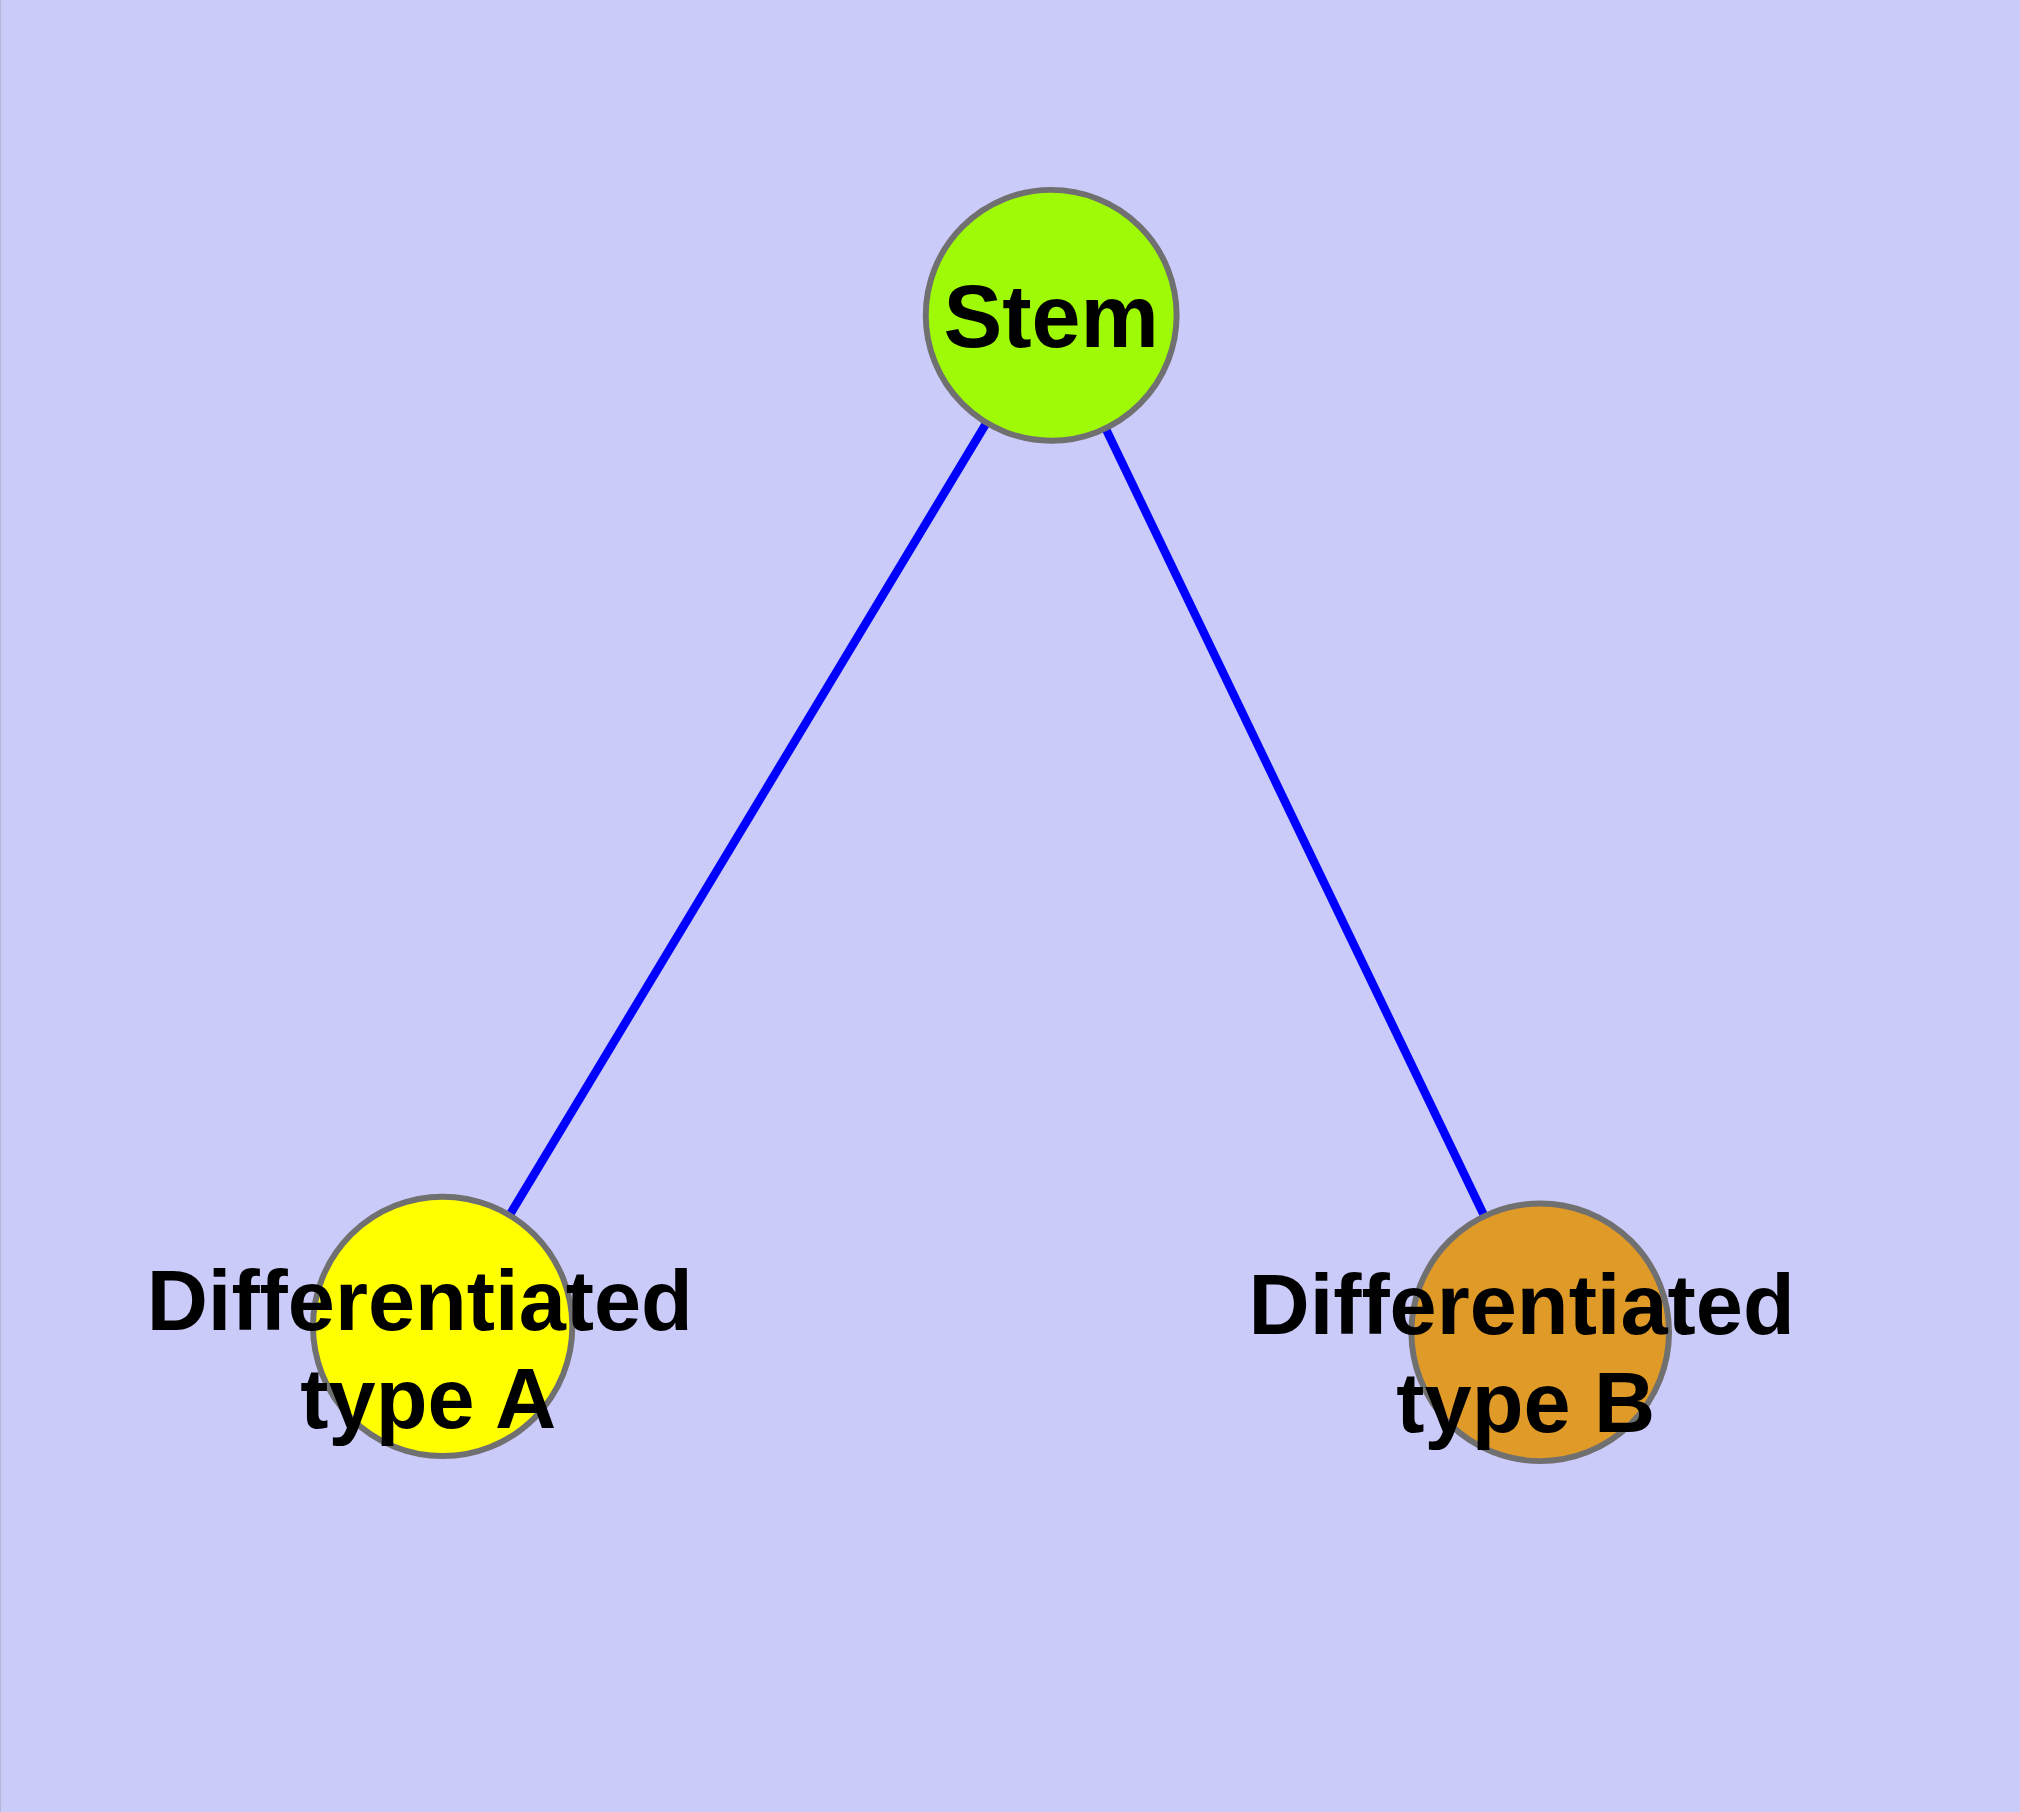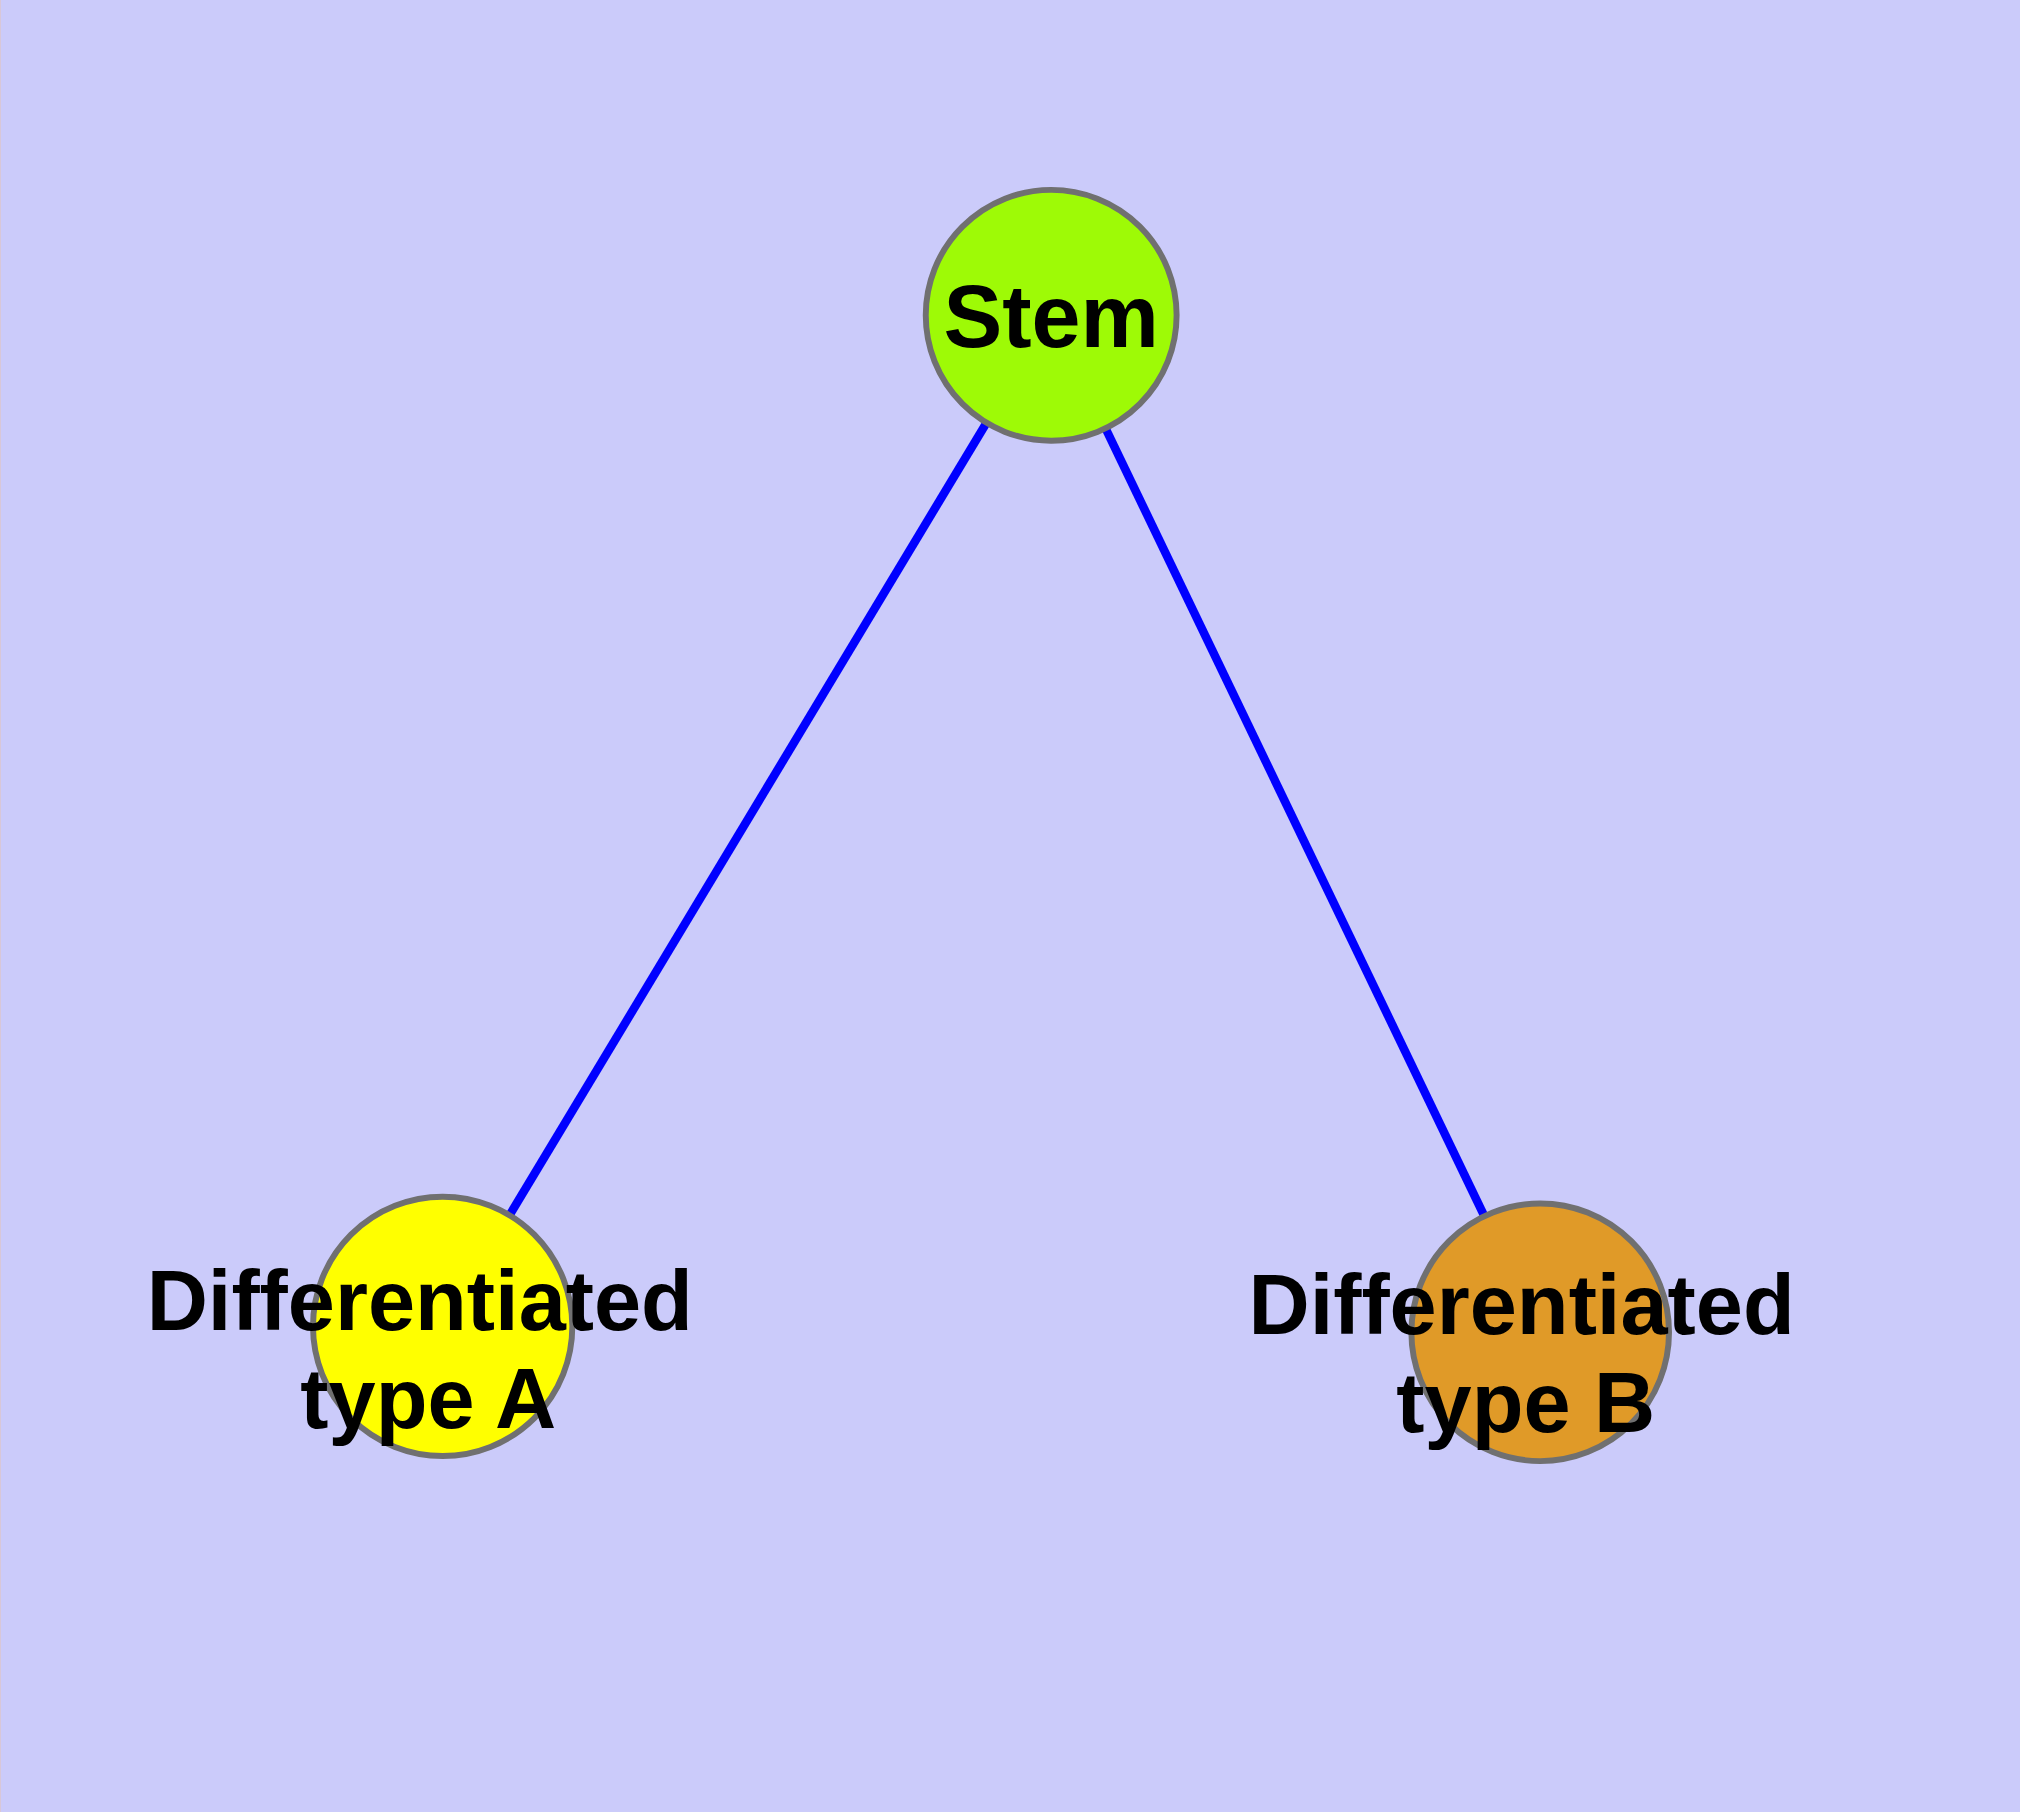--- a/index.html
+++ b/index.html
@@ -42,21 +42,21 @@
     dominant-baseline: alphabetic;
     white-space: pre;
   }
   .node-label-single {
     font-size: 104px;
   }
 </style>
 </head>
 <body>
 
-<div id="canvas" style="background: #fdba74;">
+<div id="canvas" style="background: #737373;">
   <svg id="graph-svg" viewBox="0 0 2384 2138">
 
     <rect x="0" y="0" width="2384" height="2138" fill="#CBCBFA"></rect>
 
     <g>
       <line class="edge-line" x1="1240" y1="372" x2="522" y2="1565" stroke="#0000FF" stroke-width="10"></line>
       <line class="edge-line" x1="1240" y1="372" x2="1817" y2="1572" stroke="#0000FF" stroke-width="10"></line>
     </g>
 
     <g>

